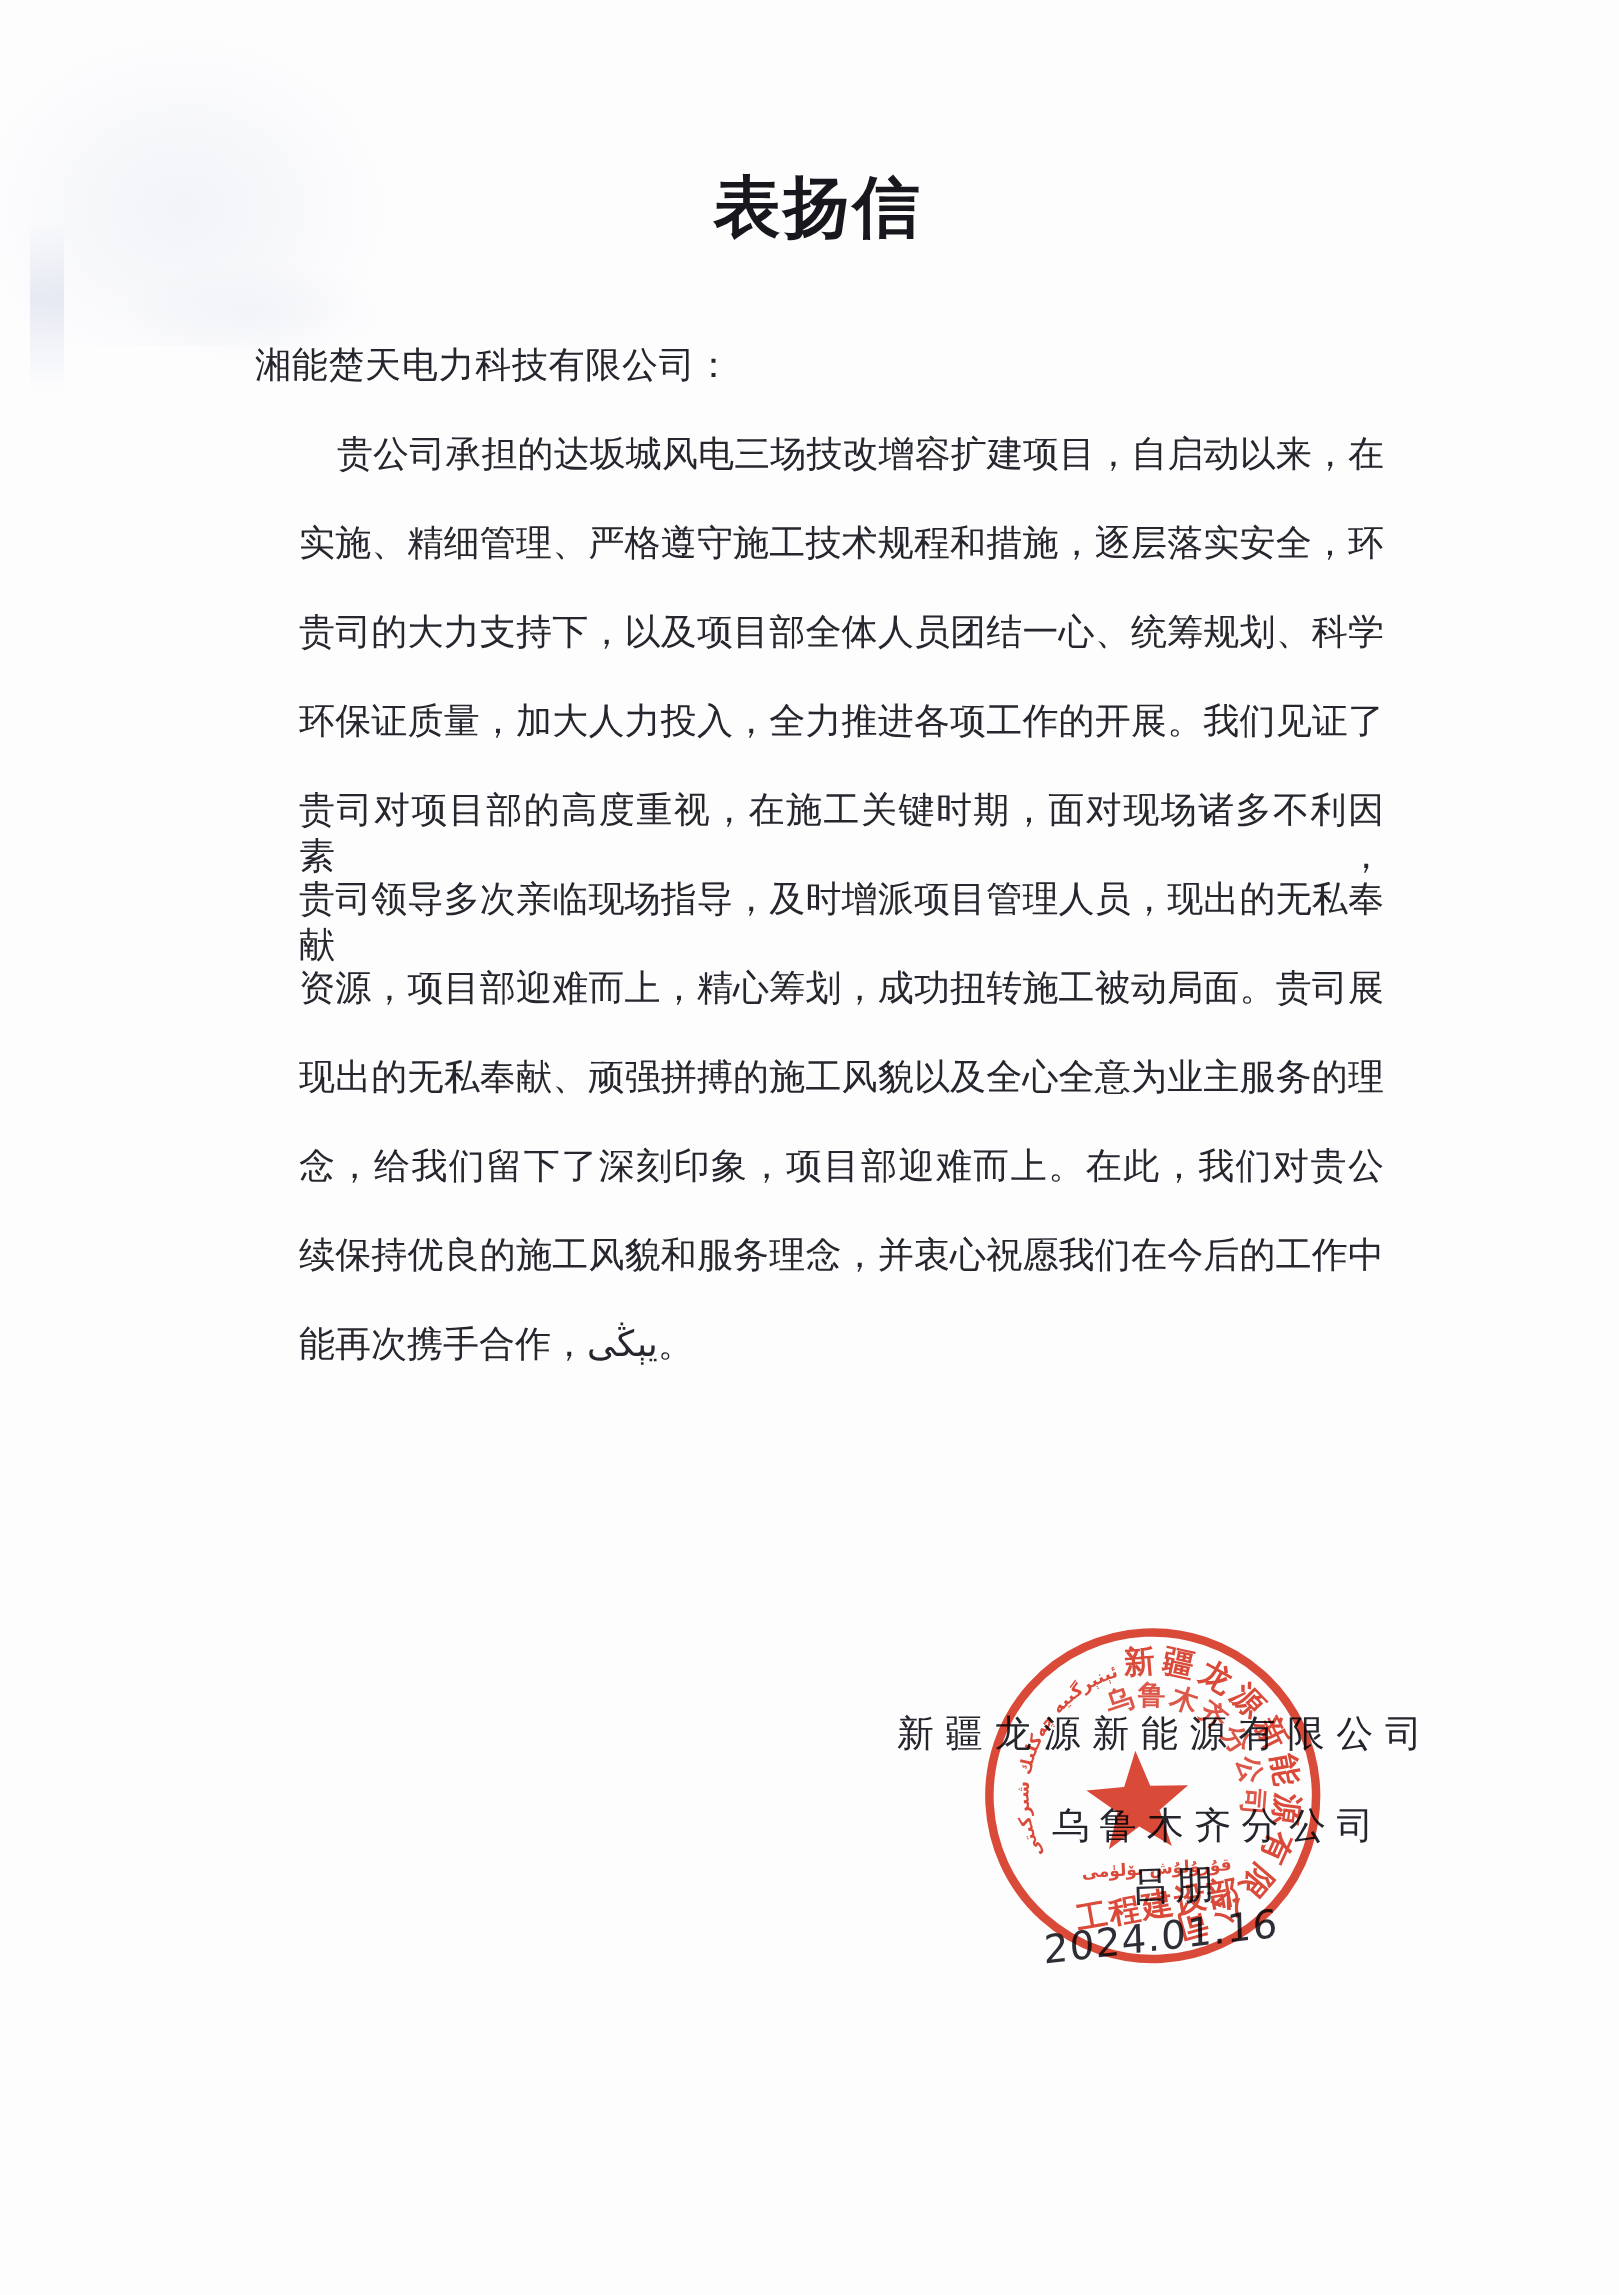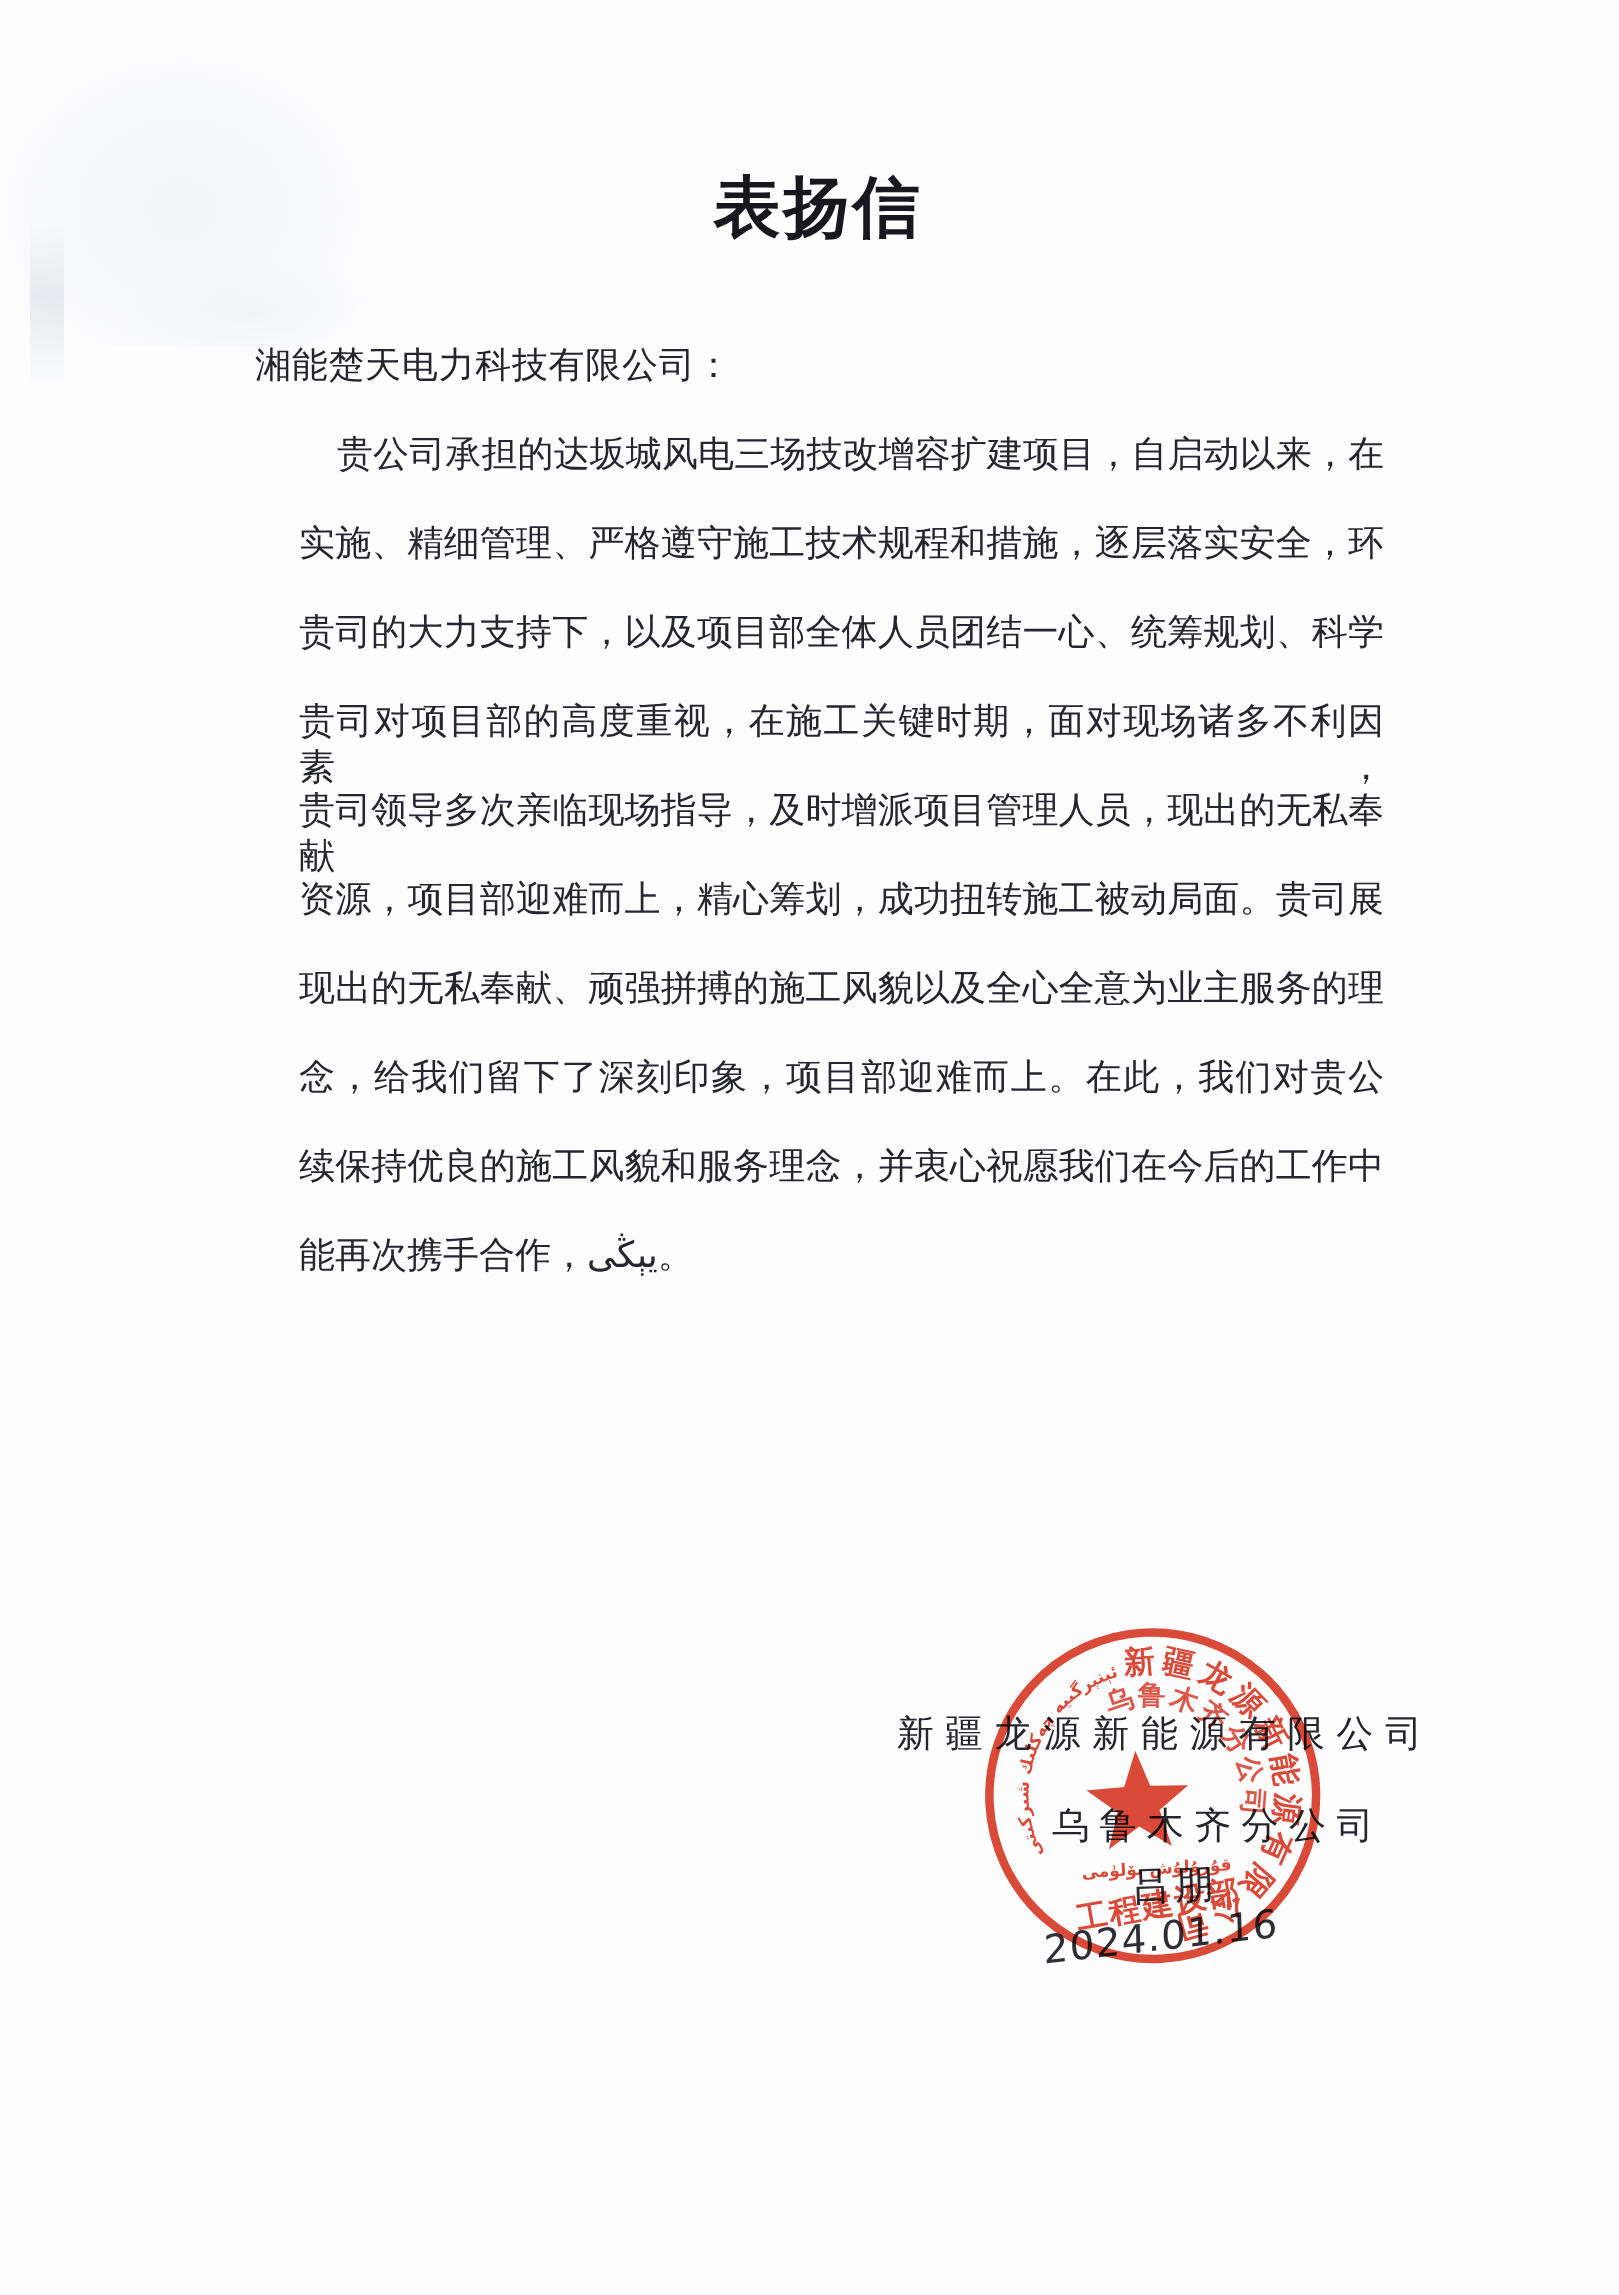--- a/index.html
+++ b/index.html
@@ -55,20 +55,21 @@
   <div class="smudge-c"></div>
 
   <div class="title">表扬信</div>
 
   <div class="salutation">湘能楚天电力科技有限公司：</div>
 
   <div class="body-block">
     <div class="body-line first">贵公司承担的达坂城风电三场技改增容扩建项目，自启动以来，在</div>
     <div class="body-line">实施、精细管理、严格遵守施工技术规程和措施，逐层落实安全，环</div>
     <div class="body-line">贵司的大力支持下，以及项目部全体人员团结一心、统筹规划、科学</div>
+    <div class="body-line">环保证质量，加大人力投入，全力推进各项工作的开展。我们见证了</div>
     <div class="body-line">贵司对项目部的高度重视，在施工关键时期，面对现场诸多不利因素，</div>
     <div class="body-line">贵司领导多次亲临现场指导，及时增派项目管理人员，现出的无私奉献</div>
     <div class="body-line">资源，项目部迎难而上，精心筹划，成功扭转施工被动局面。贵司展</div>
     <div class="body-line">现出的无私奉献、顽强拼搏的施工风貌以及全心全意为业主服务的理</div>
     <div class="body-line">念，给我们留下了深刻印象，项目部迎难而上。在此，我们对贵公</div>
     <div class="body-line">续保持优良的施工风貌和服务理念，并衷心祝愿我们在今后的工作中</div>
     <div class="body-line last">能再次携手合作，يېڭى。</div>
   </div>
 
   <div class="sig-company1">新疆龙源新能源有限公司</div>

